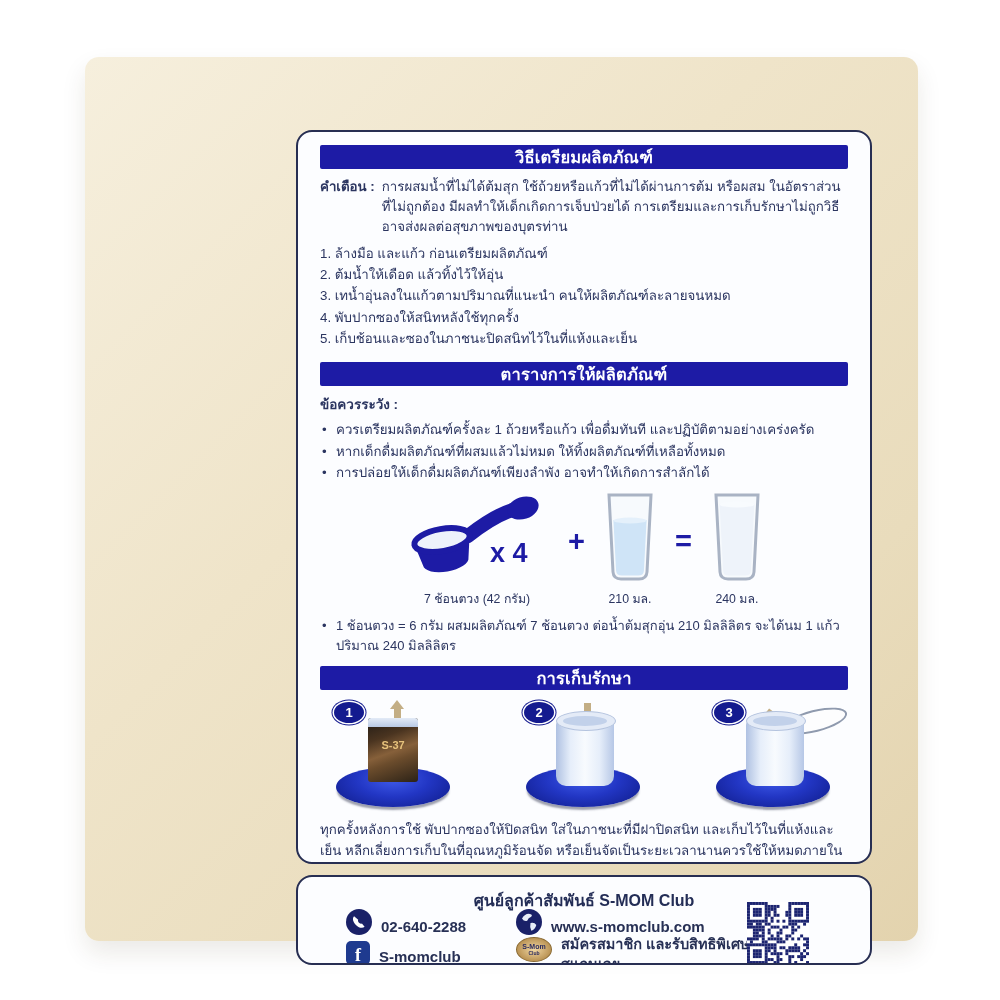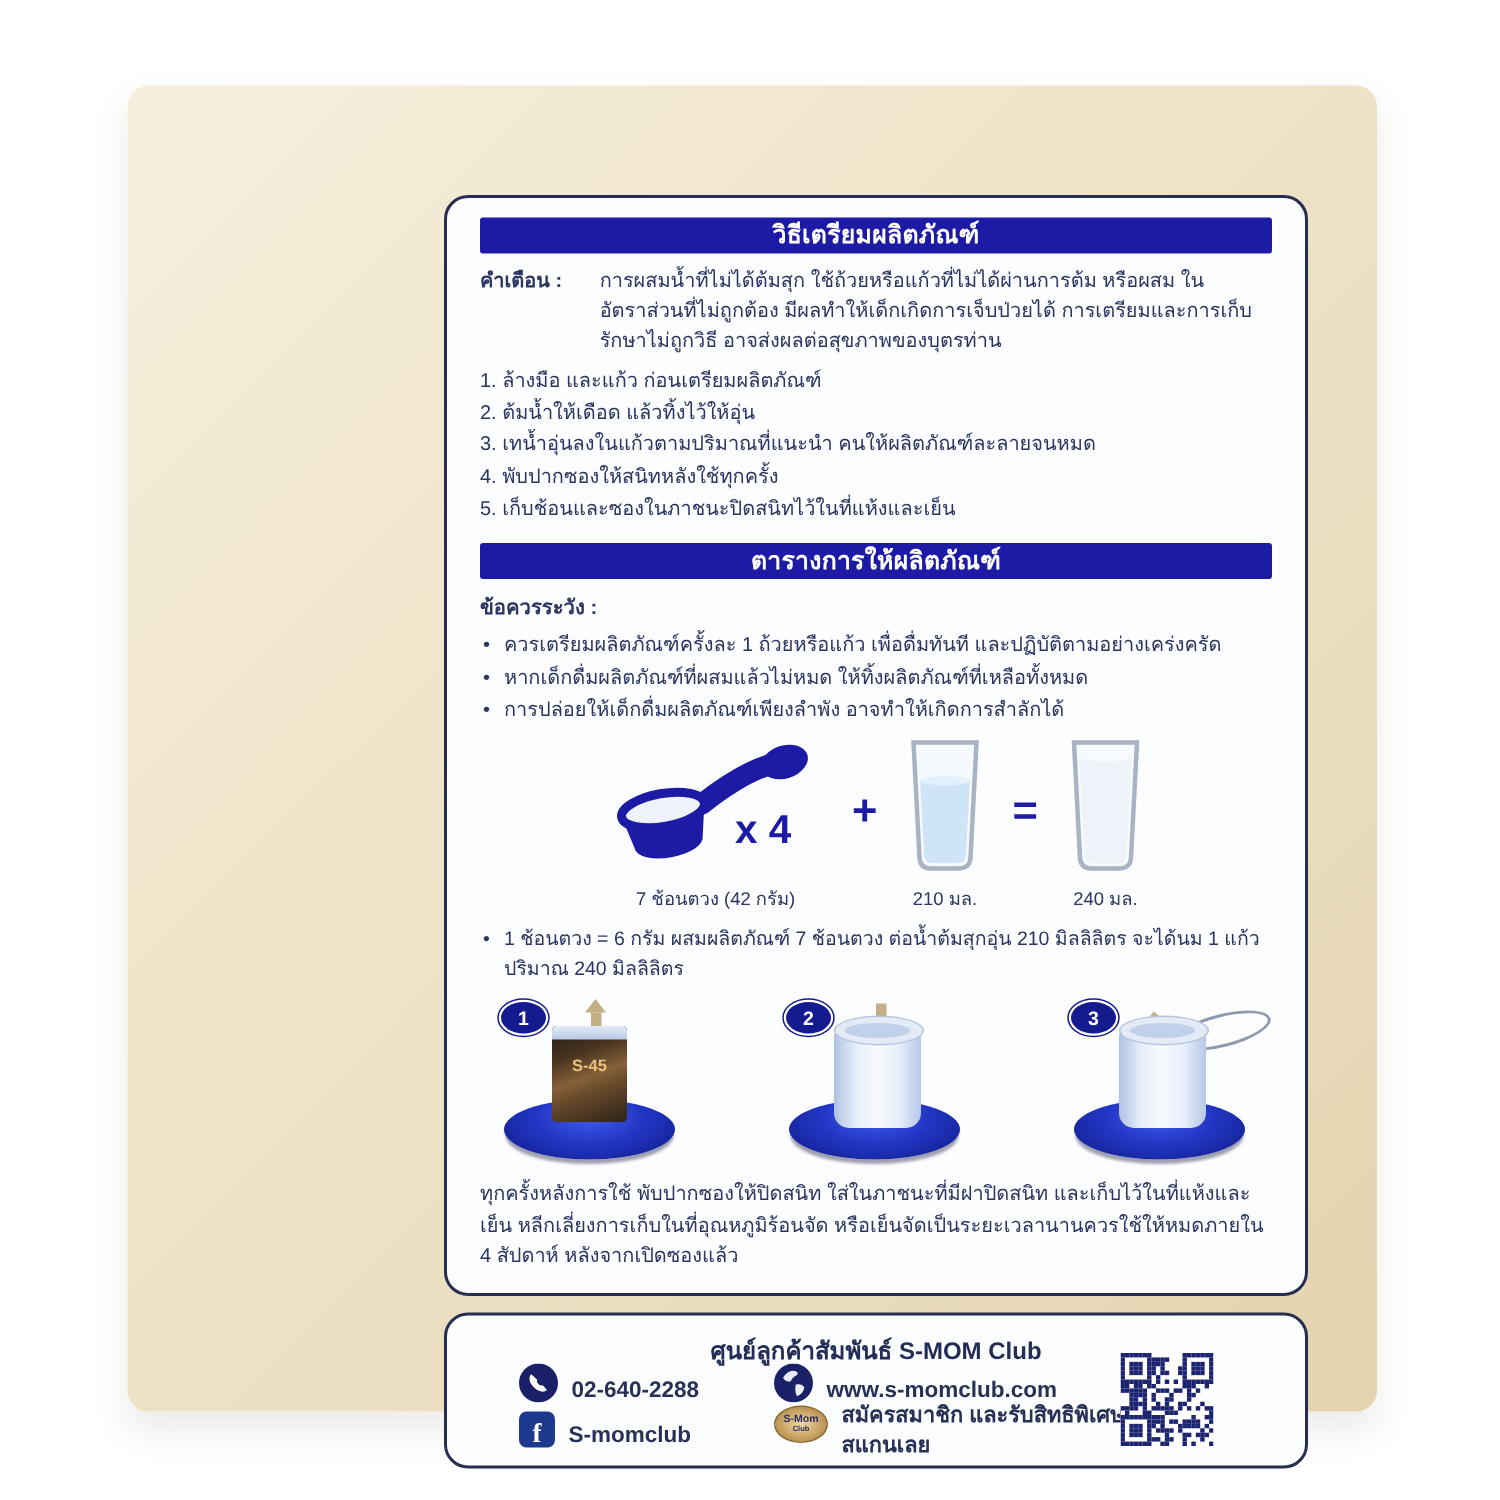--- a/index.html
+++ b/index.html
@@ -8,28 +8,28 @@
   .page { position:relative; width:1000px; height:1000px; overflow:hidden; background:#ffffff; }
 
   
   .box { position:absolute; left:85px; top:57px; width:833px; height:884px;
     border-radius:14px;
     background:linear-gradient(135deg,#f6efdd 0%,#efe4c9 40%,#e9dcbc 75%,#e3d3ae 100%);
     box-shadow:0 12px 24px rgba(60,50,20,.10); }
 
   .card { position:absolute; background:#fcfdff; border:2px solid #272e52; border-radius:16px; }
   .card-main { left:211px; top:73px; width:576px; height:734px; padding:13px 22px; overflow:hidden; }
-  .card-footer { left:211px; top:818px; width:576px; height:104px; overflow:hidden; }
+  .card-footer { left:211px; top:818px; width:576px; height:90px; overflow:hidden; }
 
   .bar { background:#1d1ba5; color:#ffffff; font-weight:bold; font-size:16.5px;
     text-align:center; height:24px; line-height:24px; border-radius:2px; letter-spacing:.2px; }
   .bar2 { margin-top:13px; }
   .bar3 { margin-top:10px; }
 
-  .warning { display:flex; margin-top:8px; font-size:13.3px; line-height:1.5;gap:18px; }
+  .warning { display:flex; margin-top:8px; font-size:13.3px; line-height:1.5; }
   .warning .wlabel { font-weight:bold; white-space:nowrap; margin-right:7px; }
 
   ul.plain { list-style:none; margin-top:6px; }
   ul.plain li { font-size:13.3px; line-height:1.6; }
 
   .cau-label { font-weight:bold; font-size:13.5px; margin-top:7px; }
   ul.bullets { list-style:none; margin-top:4px; }
   ul.bullets li { font-size:13.3px; line-height:1.62; padding-left:16px; position:relative; }
   ul.bullets li::before { content:"•"; position:absolute; left:2px; }
 
@@ -166,29 +166,30 @@
             <path d="M8 3 h42 l-4 77 q-.5 7 -8 7 h-18 q-7.5 0 -8 -7 z" fill="#f7fafd" stroke="#a9b3c4" stroke-width="3"></path>
             <path d="M11.6 12 h34.8 l-3.5 67 q-.4 4.5 -5.8 4.5 h-16.2 q-5.4 0 -5.8 -4.5 z" fill="#eef3fa"></path>
             <ellipse cx="29" cy="12.5" rx="17.4" ry="3" fill="#f8fbfe"></ellipse>
           </svg>
           <div class="dcap">240 มล.</div>
         </div>
       </div>
 
       <div class="note">1 ช้อนตวง = 6 กรัม ผสมผลิตภัณฑ์ 7 ช้อนตวง ต่อน้ำต้มสุกอุ่น 210 มิลลิลิตร จะได้นม 1 แก้ว ปริมาณ 240 มิลลิลิตร</div>
 
+      <div class="bar bar3">การเก็บรักษา</div>
 
       <div class="storage-row">
         <div class="step step1">
           <div class="badge">1</div>
           <div class="arr up"></div>
           <div class="disc"></div>
           <div class="pouch">
             <span class="pouch-top"></span>
-            <span class="pouch-label">S-45</span>
+            <span class="pouch-label">S-37</span>
           </div>
         </div>
         <div class="step step2">
           <div class="badge">2</div>
           <div class="arr down"></div>
           <div class="disc"></div>
           <div class="can"></div>
         </div>
         <div class="step step3">
           <div class="badge">3</div>

